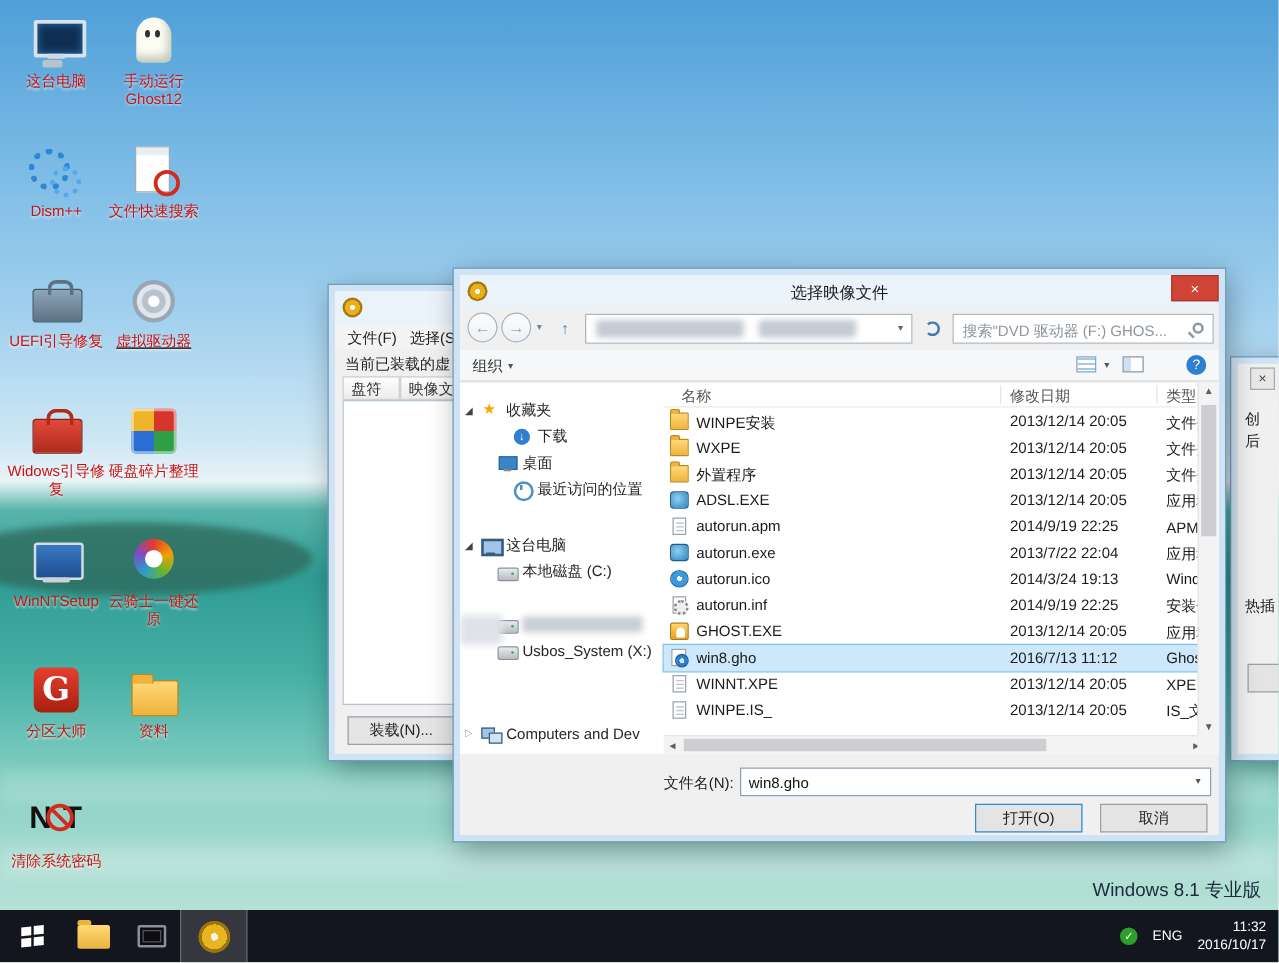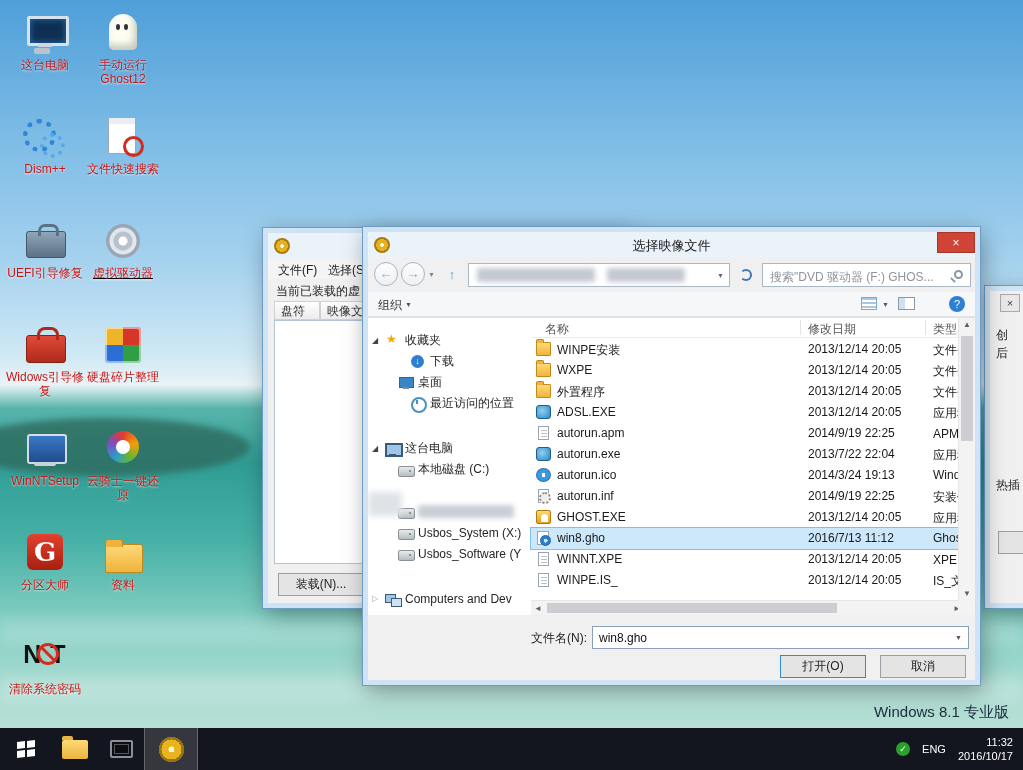--- a/index.html
+++ b/index.html
@@ -60,21 +60,21 @@
   .ic-clear-pwd::before{content:'N T';position:absolute;left:0;top:6px;width:46px;text-align:center;
     font-size:25px;font-weight:bold;color:#111;letter-spacing:1px}
   .ic-clear-pwd::after{content:'';position:absolute;left:15px;top:9px;width:16px;height:16px;border:3px solid #d42b1e;
     border-radius:50%;background:linear-gradient(45deg,transparent 42%,#d42b1e 45% 55%,transparent 58%)}
 
   
   .win{position:absolute;background:#f0f0f0;border:5px solid #cfe3f4;outline:1px solid #6d9cc4;
     box-shadow:3px 6px 22px rgba(0,0,0,.35);overflow:hidden}
   #bgwin{left:263px;top:228px;width:370px;height:380px;z-index:2}
   #rightwin{left:985px;top:286px;width:60px;height:322px;z-index:2}
-  #dialog{left:363px;top:227px;width:617px;height:458px;z-index:3}
+  #dialog{left:363px;top:215px;width:617px;height:458px;z-index:3}
   .titlebar{position:absolute;left:0;top:0;right:0;height:26px;background:#eaf2fa}
   .disc16{position:absolute;left:6px;top:5px;width:16px;height:16px;border-radius:50%;
     background:radial-gradient(circle,#f8f8f0 0 2px,#e8b01f 2px 6px,#a87a10 6px 8px)}
   .dlg-title{position:absolute;left:0;right:0;top:5px;text-align:center;font-size:13px;color:#1a1a1a}
   .btn-close{position:absolute;right:0;top:0;width:38px;height:21px;background:#d04437;color:#fff;
     font-size:12px;line-height:20px;text-align:center;border:1px solid #a8352a;cursor:pointer}
 
   
   .navrow{position:absolute;left:0;top:30px;right:0;height:26px}
   .navbtn{position:absolute;width:24px;height:24px;border-radius:50%;border:1px solid #a8b4be;color:#9aa6b0;
@@ -377,24 +377,20 @@
             <span class="tlabel">本地磁盘 (C:)</span>
           </div>
           <div class="tree-item" style="top: 183px; padding-left: 30px;">
             <span class="ti t-drive"></span>
             <span class="tblur"></span>
           </div>
           <div class="tree-item" style="top: 204px; padding-left: 30px;">
             <span class="ti t-drive"></span>
             <span class="tlabel">Usbos_System (X:)</span>
           </div>
-          <div class="tree-item" style="top: 225px; padding-left: 30px;">
-            <span class="ti t-drive"></span>
-            <span class="tlabel">Usbos_Software (Y</span>
-          </div>
           <div class="tree-item" style="top: 270px; padding-left: 4px;">
             <span class="tarrow closed">▷</span>
             <span class="ti t-network"></span>
             <span class="tlabel">Computers and Dev</span>
           </div>
         </div>
       <div class="listhdr">
         <span class="lh-name">名称</span>
         <span class="lh-date">修改日期</span>
         <span class="lh-type">类型</span>

